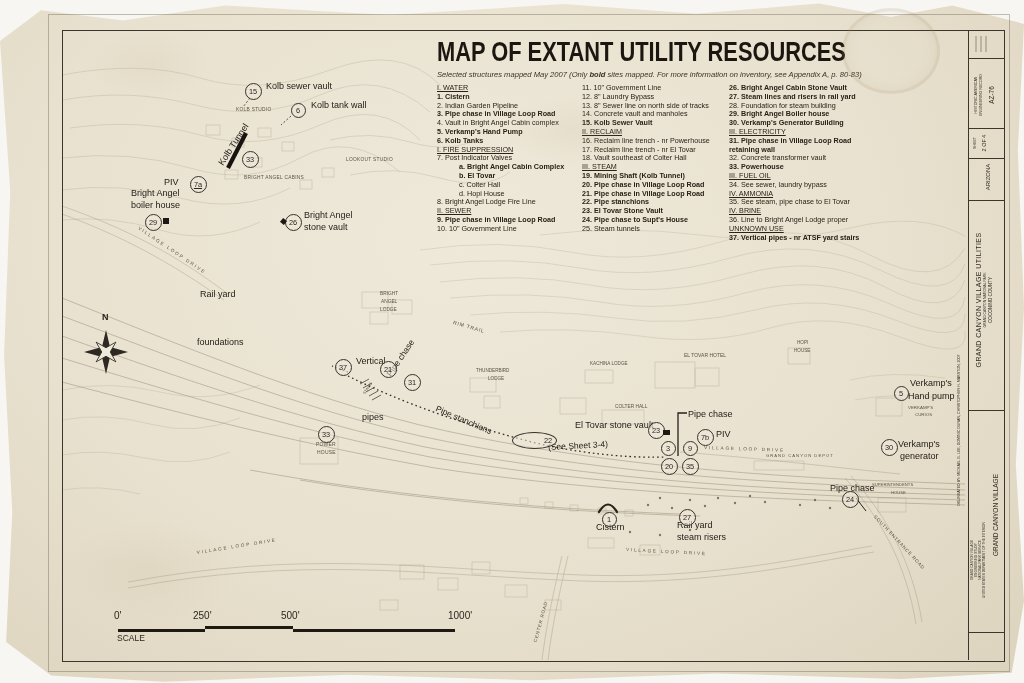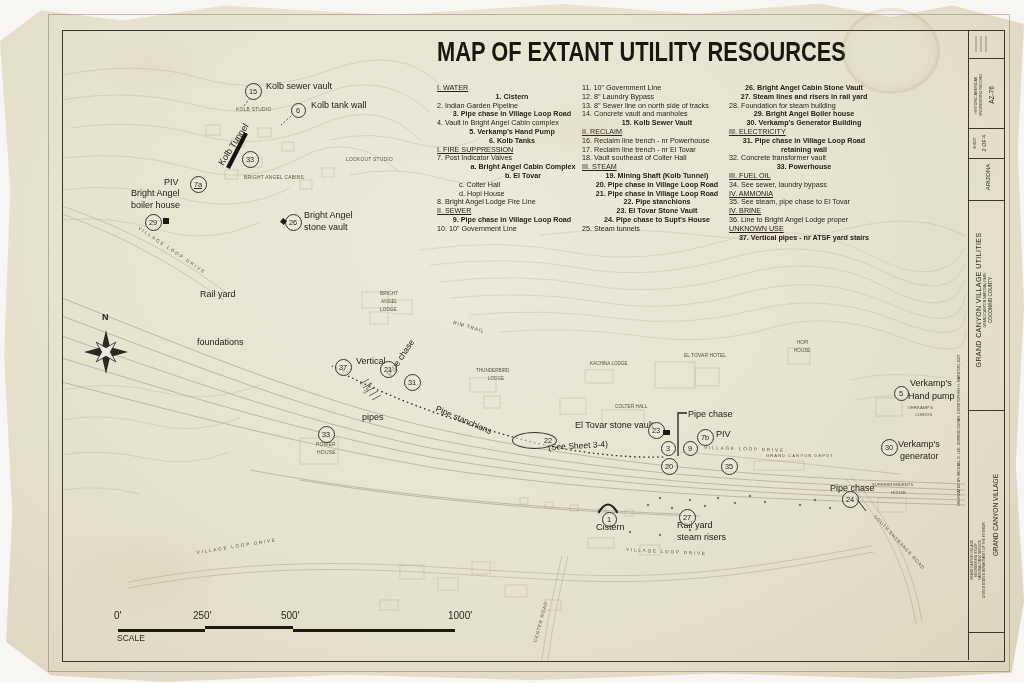--- a/index.html
+++ b/index.html
@@ -20,21 +20,21 @@
   .outer-line{position:absolute;left:48px;top:14px;width:960px;height:656px;
          border:1px solid rgba(90,80,60,.35);z-index:0;pointer-events:none;}
   .vline{position:absolute;top:30px;height:630px;width:0;border-left:1px solid #3b352b;z-index:4;}
   .hdiv{position:absolute;left:968px;width:37px;height:0;border-top:1px solid #3b352b;z-index:4;}
   .map-title{position:absolute;left:437px;top:36px;font-size:28px;font-weight:700;
          color:#1b160f;transform:scaleX(.78);transform-origin:0 0;white-space:nowrap;z-index:3;}
   .map-subtitle{position:absolute;left:437px;top:70px;font-size:7.6px;font-style:italic;
          color:#3b3226;white-space:nowrap;z-index:3;}
   .leg-col{position:absolute;top:84px;width:150px;z-index:3;}
   .leg-line{font-size:7.2px;line-height:8.8px;color:#2b2117;white-space:nowrap;}
-  .leg-line.b{font-weight:bold;text-align:center;}
+  .leg-line.b{font-weight:bold;}
   .leg-line.u{text-decoration:underline;}
   .leg-line.in1{padding-left:22px;}
   .mlabel{position:absolute;color:#26211a;white-space:nowrap;z-index:3;line-height:1.05;}
   .mlabel.tiny{color:#5d5440;}
   .mcircle{position:absolute;border:1px solid #37322a;border-radius:50%;display:flex;
          align-items:center;justify-content:center;font-size:7.4px;color:#2a251d;
          background:rgba(238,232,218,.55);z-index:3;}
   .mark{position:absolute;background:#1c1813;z-index:3;}
   .rot{position:absolute;white-space:nowrap;transform:translate(-50%,-50%) rotate(-90deg);
        color:#2f2a22;z-index:4;}
@@ -198,20 +198,21 @@
   <div class="frame"></div>
   <div class="vline" style="left:968px"></div>
   <div class="hdiv" style="top:58px"></div>
   <div class="hdiv" style="top:128px"></div>
   <div class="hdiv" style="top:158px"></div>
   <div class="hdiv" style="top:200px"></div>
   <div class="hdiv" style="top:410px"></div>
   <div class="hdiv" style="top:632px"></div>
 
   <div class="map-title">MAP OF EXTANT UTILITY RESOURCES</div>
+  <div class="map-subtitle"><span>Selected structures mapped May 2007 (Only </span><span style="font-weight:bold">bold</span><span> sites mapped. For more information on inventory, see Appendix A, p. 80-83)</span></div>
 
   <div class="seg" style="left:118px;top:629px;width:87px"></div>
   <div class="seg" style="left:205px;top:626px;width:88px"></div>
   <div class="seg" style="left:293px;top:629px;width:162px"></div>
   <div class="scale-cap">SCALE</div>
 
   <div class="tbdash" style="left:976px;top:44px"></div>
   <div class="tbdash" style="left:981px;top:44px"></div>
   <div class="tbdash" style="left:986px;top:44px"></div>
   <div class="rot" style="left:976px;top:95px;font-size:3.6px">HISTORIC AMERICAN</div>
@@ -350,21 +351,21 @@
     <div class="mcircle" style="left: 284.5px; top: 213.5px; width: 15px; height: 15px;">26</div>
     <div class="mcircle" style="left: 334.5px; top: 358.5px; width: 15px; height: 15px;">37</div>
     <div class="mcircle" style="left: 379.5px; top: 360.5px; width: 15px; height: 15px;">21</div>
     <div class="mcircle" style="left: 403.5px; top: 373.5px; width: 15px; height: 15px;">31</div>
     <div class="mcircle" style="left: 511.5px; top: 431.5px; width: 15px; height: 15px; padding-left: 28px;">22</div>
     <div class="mcircle" style="left: 647.5px; top: 422px; width: 15px; height: 15px;">23</div>
     <div class="mcircle" style="left: 660.5px; top: 440.5px; width: 13px; height: 13px;">3</div>
     <div class="mcircle" style="left: 682.5px; top: 440.5px; width: 13px; height: 13px;">9</div>
     <div class="mcircle" style="left: 696.5px; top: 428.5px; width: 15px; height: 15px;">7b</div>
     <div class="mcircle" style="left: 660.5px; top: 457.5px; width: 15px; height: 15px;">20</div>
-    <div class="mcircle" style="left: 681.5px; top: 457.5px; width: 15px; height: 15px; margin-left: 39px;">35</div>
+    <div class="mcircle" style="left: 681.5px; top: 457.5px; width: 15px; height: 15px;">35</div>
     <div class="mcircle" style="left: 317.5px; top: 425.5px; width: 15px; height: 15px;">33</div>
     <div class="mcircle" style="left: 601.5px; top: 511.5px; width: 13px; height: 13px;">1</div>
     <div class="mcircle" style="left: 678.5px; top: 508.5px; width: 15px; height: 15px;">27</div>
     <div class="mcircle" style="left: 893.5px; top: 385.5px; width: 13px; height: 13px;">5</div>
     <div class="mcircle" style="left: 880.5px; top: 438.5px; width: 15px; height: 15px;">30</div>
     <div class="mcircle" style="left: 841.5px; top: 491px; width: 15px; height: 15px;">24</div>
     <div class="mark" style="left: 163px; top: 218px; width: 6px; height: 6px;"></div>
     <div class="mark" style="left: 281px; top: 219px; width: 5px; height: 5px; transform: rotate(40deg);"></div>
     <div class="mark" style="left: 663px; top: 430px; width: 7px; height: 5px;"></div>
     <div class="stick" style="left: 114px;">0'</div>

